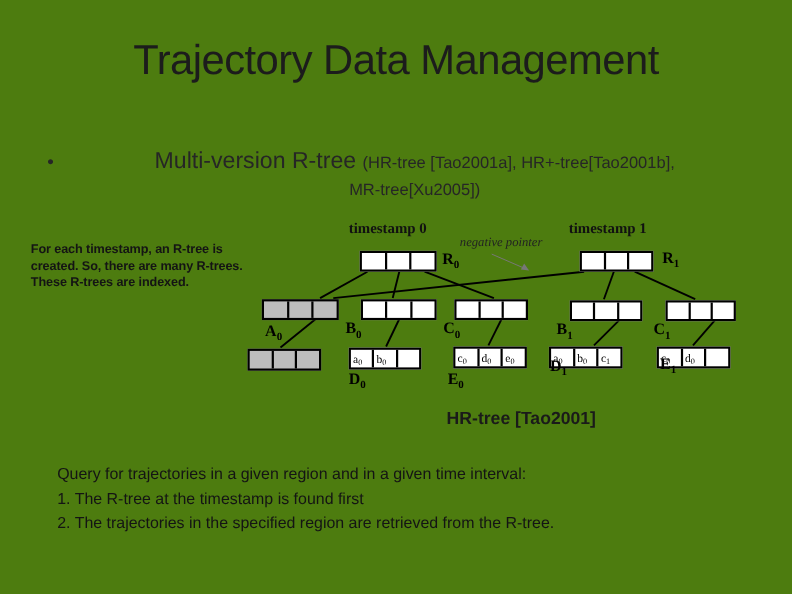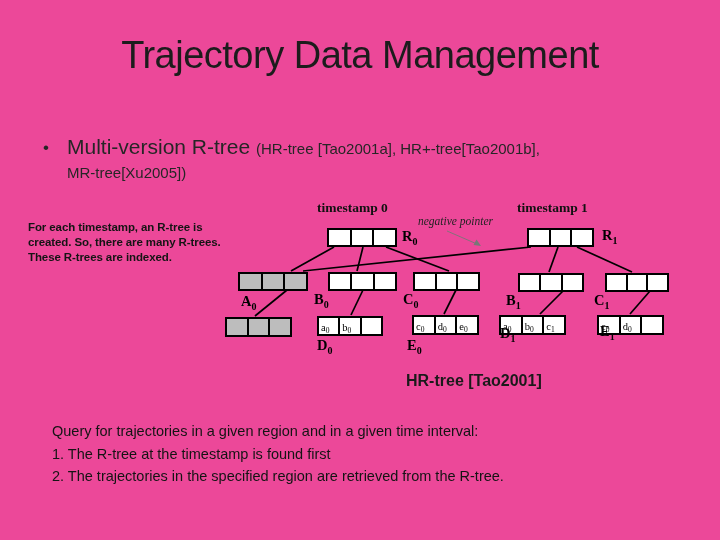--- a/index.html
+++ b/index.html
@@ -1,23 +1,23 @@
 <!DOCTYPE html>
 <html style="--gray: #bdbdbd;"><head>
 <meta charset="utf-8">
 <style>
   html,body { margin:0; padding:0; background:#fff; }
-  .slide { position:relative; width:720px; height:540px; background:#ec4899;
+  .slide { position:relative; width:720px; height:540px; background:#4d7c0f;
            font-family:"Liberation Sans", sans-serif; overflow:hidden; }
 
   
   .title { position:absolute; top:34px; left:0; width:720px; text-align:center;
            font-size:38px; color:#1c1c1c; letter-spacing:-0.5px; }
   .bullet-dot { position:absolute; left:43px; top:138px; font-size:17px; color:#262626; }
-  .bullet-text { position:absolute; left:67px; top:133px; width:620px; color:#262626; }
+  .bullet-text { position:absolute; left:67px; top:133px; width:620px; color:#262626;text-align:center; }
   .bullet-line1 { font-size:21px; line-height:28px; }
   .bullet-line1 .detail { font-size:15px; }
   .bullet-line2 { font-size:15px; line-height:20px; margin-top:0; }
   .note { position:absolute; left:28px; top:220px; width:215px; font-size:11.5px;
           font-weight:bold; line-height:15px; color:#141414; white-space:pre-line;
           letter-spacing:-0.1px; }
   .query { position:absolute; left:52px; top:420px; width:620px; font-size:14.5px;
            line-height:22.5px; color:#141414; white-space:pre-line; }
   .caption { position:absolute; left:406px; top:372px; font-size:16px; font-weight:600;
              color:#1a1a1a; z-index:3; }

